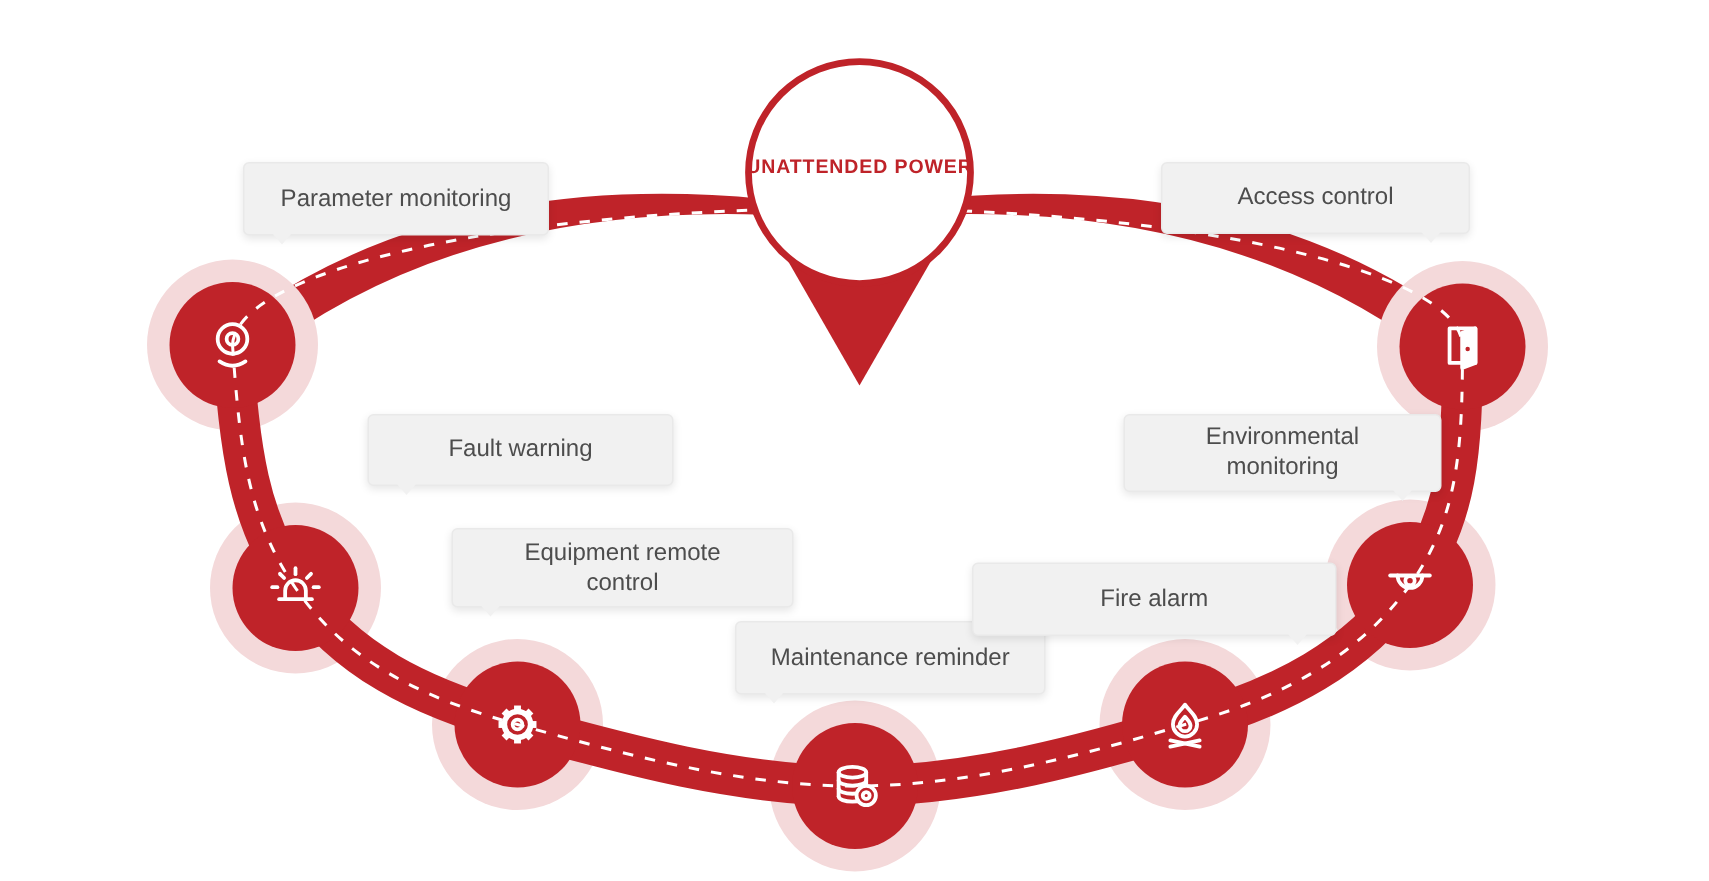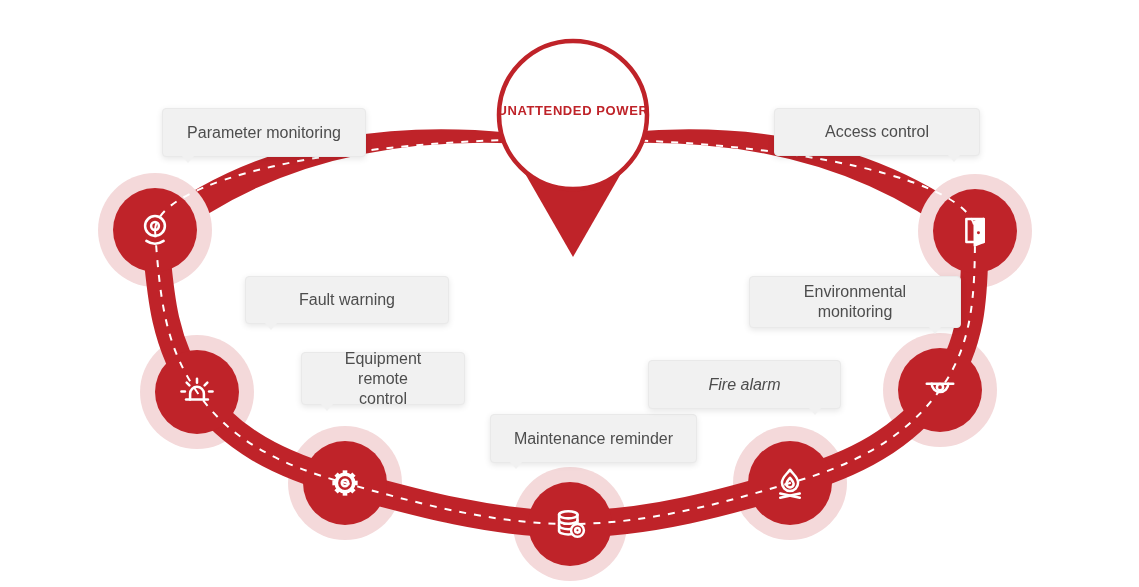--- a/index.html
+++ b/index.html
@@ -40,22 +40,22 @@
   .label::after{content:"";position:absolute;bottom:-7px;width:0;height:0;
     border-left:7px solid transparent;border-right:7px solid transparent;
     border-top:8px solid var(--label-bg);}
   .tail-left::after{left:18px;}
   .tail-right::after{right:18px;}
 
   #label-parameter-monitoring{left:162px;top:108px;width:204px;height:49px;}
   #label-access-control{left:774px;top:108px;width:206px;height:48px;text-align:center;}
   #label-fault-warning{left:215px;top:276px;width:204px;height:48px;margin-left:30px;}
   #label-environmental-monitoring{left:713px;top:276px;width:212px;height:52px;margin-left:36px;}
-  #label-equipment-remote-control{left:301px;top:352px;width:164px;height:53px;}
-  #label-fire-alarm{left:648px;top:360px;width:193px;height:49px;font-style:italic;}
+  #label-equipment-remote-control{left:301px;top:352px;width:228px;height:53px;}
+  #label-fire-alarm{left:648px;top:375px;width:243px;height:49px;}
   #label-maintenance-reminder{left:470px;top:414px;width:207px;height:49px;margin-left:20px;}
 
   
   #icon-1{left:132px;top:207px;}
   #icon-2{left:174px;top:369px;}
   #icon-3{left:322px;top:460px;}
   #icon-4{left:547px;top:501px;}
   #icon-5{left:767px;top:460px;}
   #icon-6{left:917px;top:367px;}
   #icon-7{left:952px;top:208px;}

